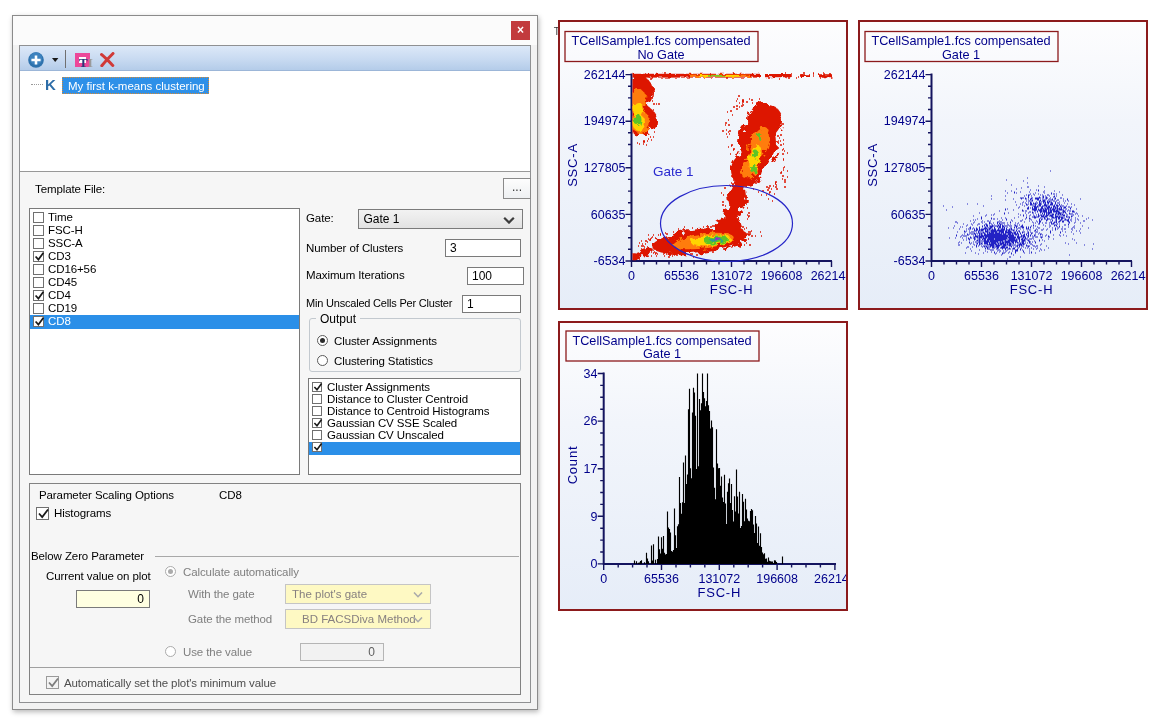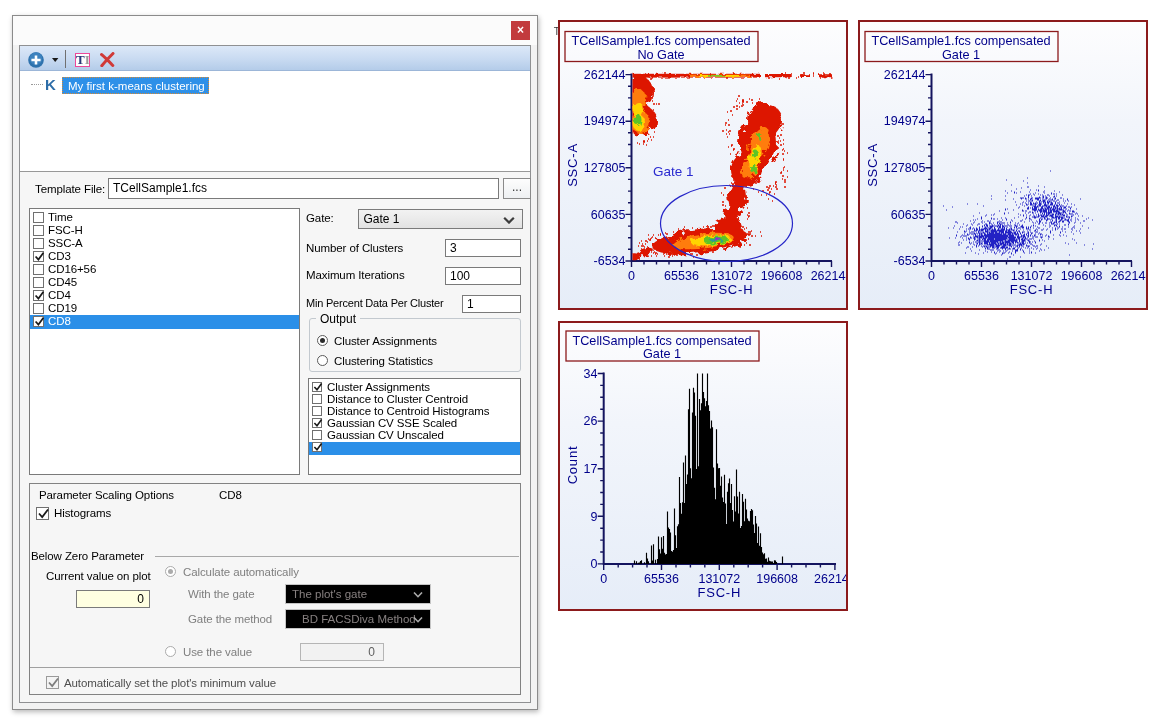--- a/index.html
+++ b/index.html
@@ -8,21 +8,21 @@
 .glbl{position:absolute;font-size:11.5px;letter-spacing:-0.1px;color:#7f7f7f;white-space:nowrap}
 .tb{position:absolute;border:1px solid #7a7a7a;background:#fff;font-size:12px;color:#000;line-height:15px;padding-left:4px;white-space:nowrap}
 .cb{position:absolute;width:11px;height:11px;border:1px solid #707070;background:#fff}
 .cb svg{position:absolute;left:-1px;top:-2px}
 .radio{position:absolute;width:11px;height:11px;border:1px solid #5a5a5a;border-radius:50%;background:#fff}
 .radio.on::after{content:"";position:absolute;left:2px;top:2px;width:5px;height:5px;border-radius:50%;background:#2b2b2b}
 .radio.dis{border-color:#ababab}
 .radio.dis.on::after{background:#ababab}
 .combo{position:absolute;border:1px solid #7b7b7b;background:linear-gradient(#f2f2f2,#e9e9e9 60%,#e2e2e2);font-size:11.5px;color:#000;white-space:nowrap}
 .combo .cv{position:absolute;right:7px;top:50%;margin-top:-2.5px}
-.combo.dis{border-color:#c5c5c5;background:#000000;color:#878080}
+.combo.dis{border-color:#c5c5c5;background:#fef9c3;color:#878080}
 .pl{fill:#00008b;font-family:"Liberation Sans",sans-serif;font-size:12.5px}
 .pt{fill:#00008b;font-family:"Liberation Sans",sans-serif;font-size:12.7px}
 .panel{position:absolute;width:290px;height:290px;border:2px solid #8c1a1c;background:linear-gradient(180deg,#fdfdfe 0%,#f2f5fb 35%,#e6edf8 100%)}
 </style></head><body>
 <div id="app">
 
 <div class="abs" style="left:12px;top:15px;width:526px;height:695px;background:#f2f2f2;border:1px solid #8b8b8b;box-shadow:1px 2px 5px rgba(0,0,0,0.28)"></div>
 <div class="abs" style="left:13px;top:16px;width:524px;height:29px;background:#fbfbfb"></div>
 <div class="abs" style="left:13px;top:16px;width:620px;height:29px;font-size:10px;letter-spacing:0.5px;color:#333;text-align:right;line-height:32px">Transformations</div>
 <div class="abs" style="left:511px;top:21px;width:19px;height:19px;background:#c23b3d;color:#fff;font-size:12px;font-weight:bold;text-align:center;line-height:18px">×</div>
@@ -30,33 +30,32 @@
 <div class="abs" style="left:19px;top:45px;width:512px;height:658px;border:1px solid #8f9092;background:#f6f6f6"></div>
 
 <div class="abs" style="left:20px;top:46px;width:510px;height:25px;background:linear-gradient(#dce8f8 0%,#c8daf1 55%,#b4cce9 100%);border-bottom:1px solid #9cb6d8"></div>
 <svg class="abs" style="left:28px;top:52px" width="34" height="16" viewBox="0 0 34 16">
  <circle cx="8" cy="8" r="7.8" fill="#2e72ad"></circle>
  <circle cx="8" cy="6.5" r="6.3" fill="#3d82be"></circle>
  <path d="M8 3.4V12.6M3.4 8H12.6" stroke="#fff" stroke-width="2.6"></path>
  <path d="M24 6l3.2 4 3.2-4z" fill="#1a1a1a"></path>
 </svg>
 <div class="abs" style="left:65px;top:50px;width:1px;height:18px;background:#707070"></div>
-<div class="abs" style="left:75px;top:53px;width:15px;height:14px;border:1px solid #ec4899;background:#fdfdfd;font-family:'Liberation Serif',serif;font-weight:bold;font-size:13px;color:#283878;text-align:center;line-height:12px">T<span style="color:#9a9a9a">I</span></div>
+<div class="abs" style="left:75px;top:53px;width:15px;height:14px;border:4px solid #ec4899;background:#fdfdfd;font-family:'Liberation Serif',serif;font-weight:bold;font-size:13px;color:#283878;text-align:center;line-height:12px">T<span style="color:#9a9a9a">I</span></div>
 <svg class="abs" style="left:100px;top:52px" width="15" height="15" viewBox="0 0 15 15">
  <path d="M1.5 2.5 C5 5,9 9.5,12.8 13.5 M13 1.5 C9 5.5,5.2 9.5,1.8 13.8" stroke="#d03a38" stroke-width="3" fill="none" stroke-linecap="round"></path>
 </svg>
 
 <div class="abs" style="left:20px;top:71px;width:510px;height:101px;background:#fff;border-bottom:1px solid #989898"></div>
 <div class="abs" style="left:31px;top:84px;width:12px;height:1px;border-top:1px dotted #9a9a9a"></div>
 <div class="abs" style="left:45px;top:76px;font-size:15px;font-weight:bold;color:#2d6da8">K</div>
 <div class="abs" style="left:62px;top:76.5px;width:146.5px;height:17px;background:#2e90e8;outline:1px dotted #d98a33;outline-offset:-1px"></div>
 <div class="abs" style="left:68px;top:80px;font-size:11.5px;color:#fff">My first k-means clustering</div>
 
 <div class="lbl" style="left:35px;top:183px">Template File:</div>
-<div class="tb" style="left:108px;top:178px;width:391px;height:21px;line-height:19px">TCellSample1.fcs</div>
 <div class="abs" style="left:503px;top:178px;width:28px;height:21px;border:1px solid #8a8a8a;background:linear-gradient(#fdfdfd,#eef0f2);font-size:12px;color:#333;text-align:center;line-height:17px">...</div>
 
 <div class="abs" style="left:29px;top:208px;width:271px;height:267px;border:1px solid #7a7a7a;background:#fff"></div>
 <span class="cb" style="left:33px;top:212px"></span>
     <div class="lbl" style="left:48px;top:211px;color:#000">Time</div>
     <span class="cb" style="left:33px;top:225px"></span>
     <div class="lbl" style="left:48px;top:224px;color:#000">FSC-H</div>
     <span class="cb" style="left:33px;top:238px"></span>
     <div class="lbl" style="left:48px;top:237px;color:#000">SSC-A</div>
     <span class="cb" style="left:33px;top:251px">
@@ -86,22 +85,22 @@
     <div class="lbl" style="left:48px;top:315px;color:#fff">CD8</div>
 
 <div class="lbl" style="left:306px;top:212px">Gate:</div>
 <div class="combo" style="left:357.5px;top:209px;width:165px;height:20px;line-height:18px;padding-left:5px;font-size:12px">Gate 1<svg class="cv" width="12" height="7" viewBox="0 0 12 7">
         <path d="M1.2 0.8 6 5.6 10.8 0.8" stroke="#3c3c3c" stroke-width="2.2" fill="none"></path>
       </svg></div>
 
 <div class="lbl" style="left:306px;top:242px">Number of Clusters</div>
 <div class="tb" style="left:445px;top:239px;width:76px;height:18px;line-height:16px">3</div>
 <div class="lbl" style="left:306px;top:269px">Maximum Iterations</div>
-<div class="tb" style="left:445px;top:267px;width:76px;height:18px;line-height:16px">100</div>
-<div class="lbl" style="left:306px;top:297px;font-size:11px;letter-spacing:-0.2px">Min Percent Data Per Cluster</div>
+<div class="tb" style="left:467px;top:267px;width:57px;height:18px;line-height:16px">100</div>
+<div class="lbl" style="left:306px;top:297px;font-size:11px;letter-spacing:-0.2px">Min Unscaled Cells Per Cluster</div>
 <div class="tb" style="left:462px;top:295px;width:59px;height:18px;line-height:16px">1</div>
 
 <div class="abs" style="left:309px;top:318px;width:212px;height:54px;border:1px solid #c3c9cf;border-radius:3px"></div>
 <div class="abs" style="left:316px;top:312px;background:#f6f6f6;padding:0 4px;font-size:12px">Output</div>
 <span class="radio on" style="left:317px;top:335px"></span>
 <div class="lbl" style="left:334px;top:335px">Cluster Assignments</div>
 <span class="radio" style="left:317px;top:355px"></span>
 <div class="lbl" style="left:334px;top:355px">Clustering Statistics</div>
 
 <div class="abs" style="left:308px;top:378px;width:213px;height:97px;border:1px solid #7a7a7a;background:#fff"></div>

